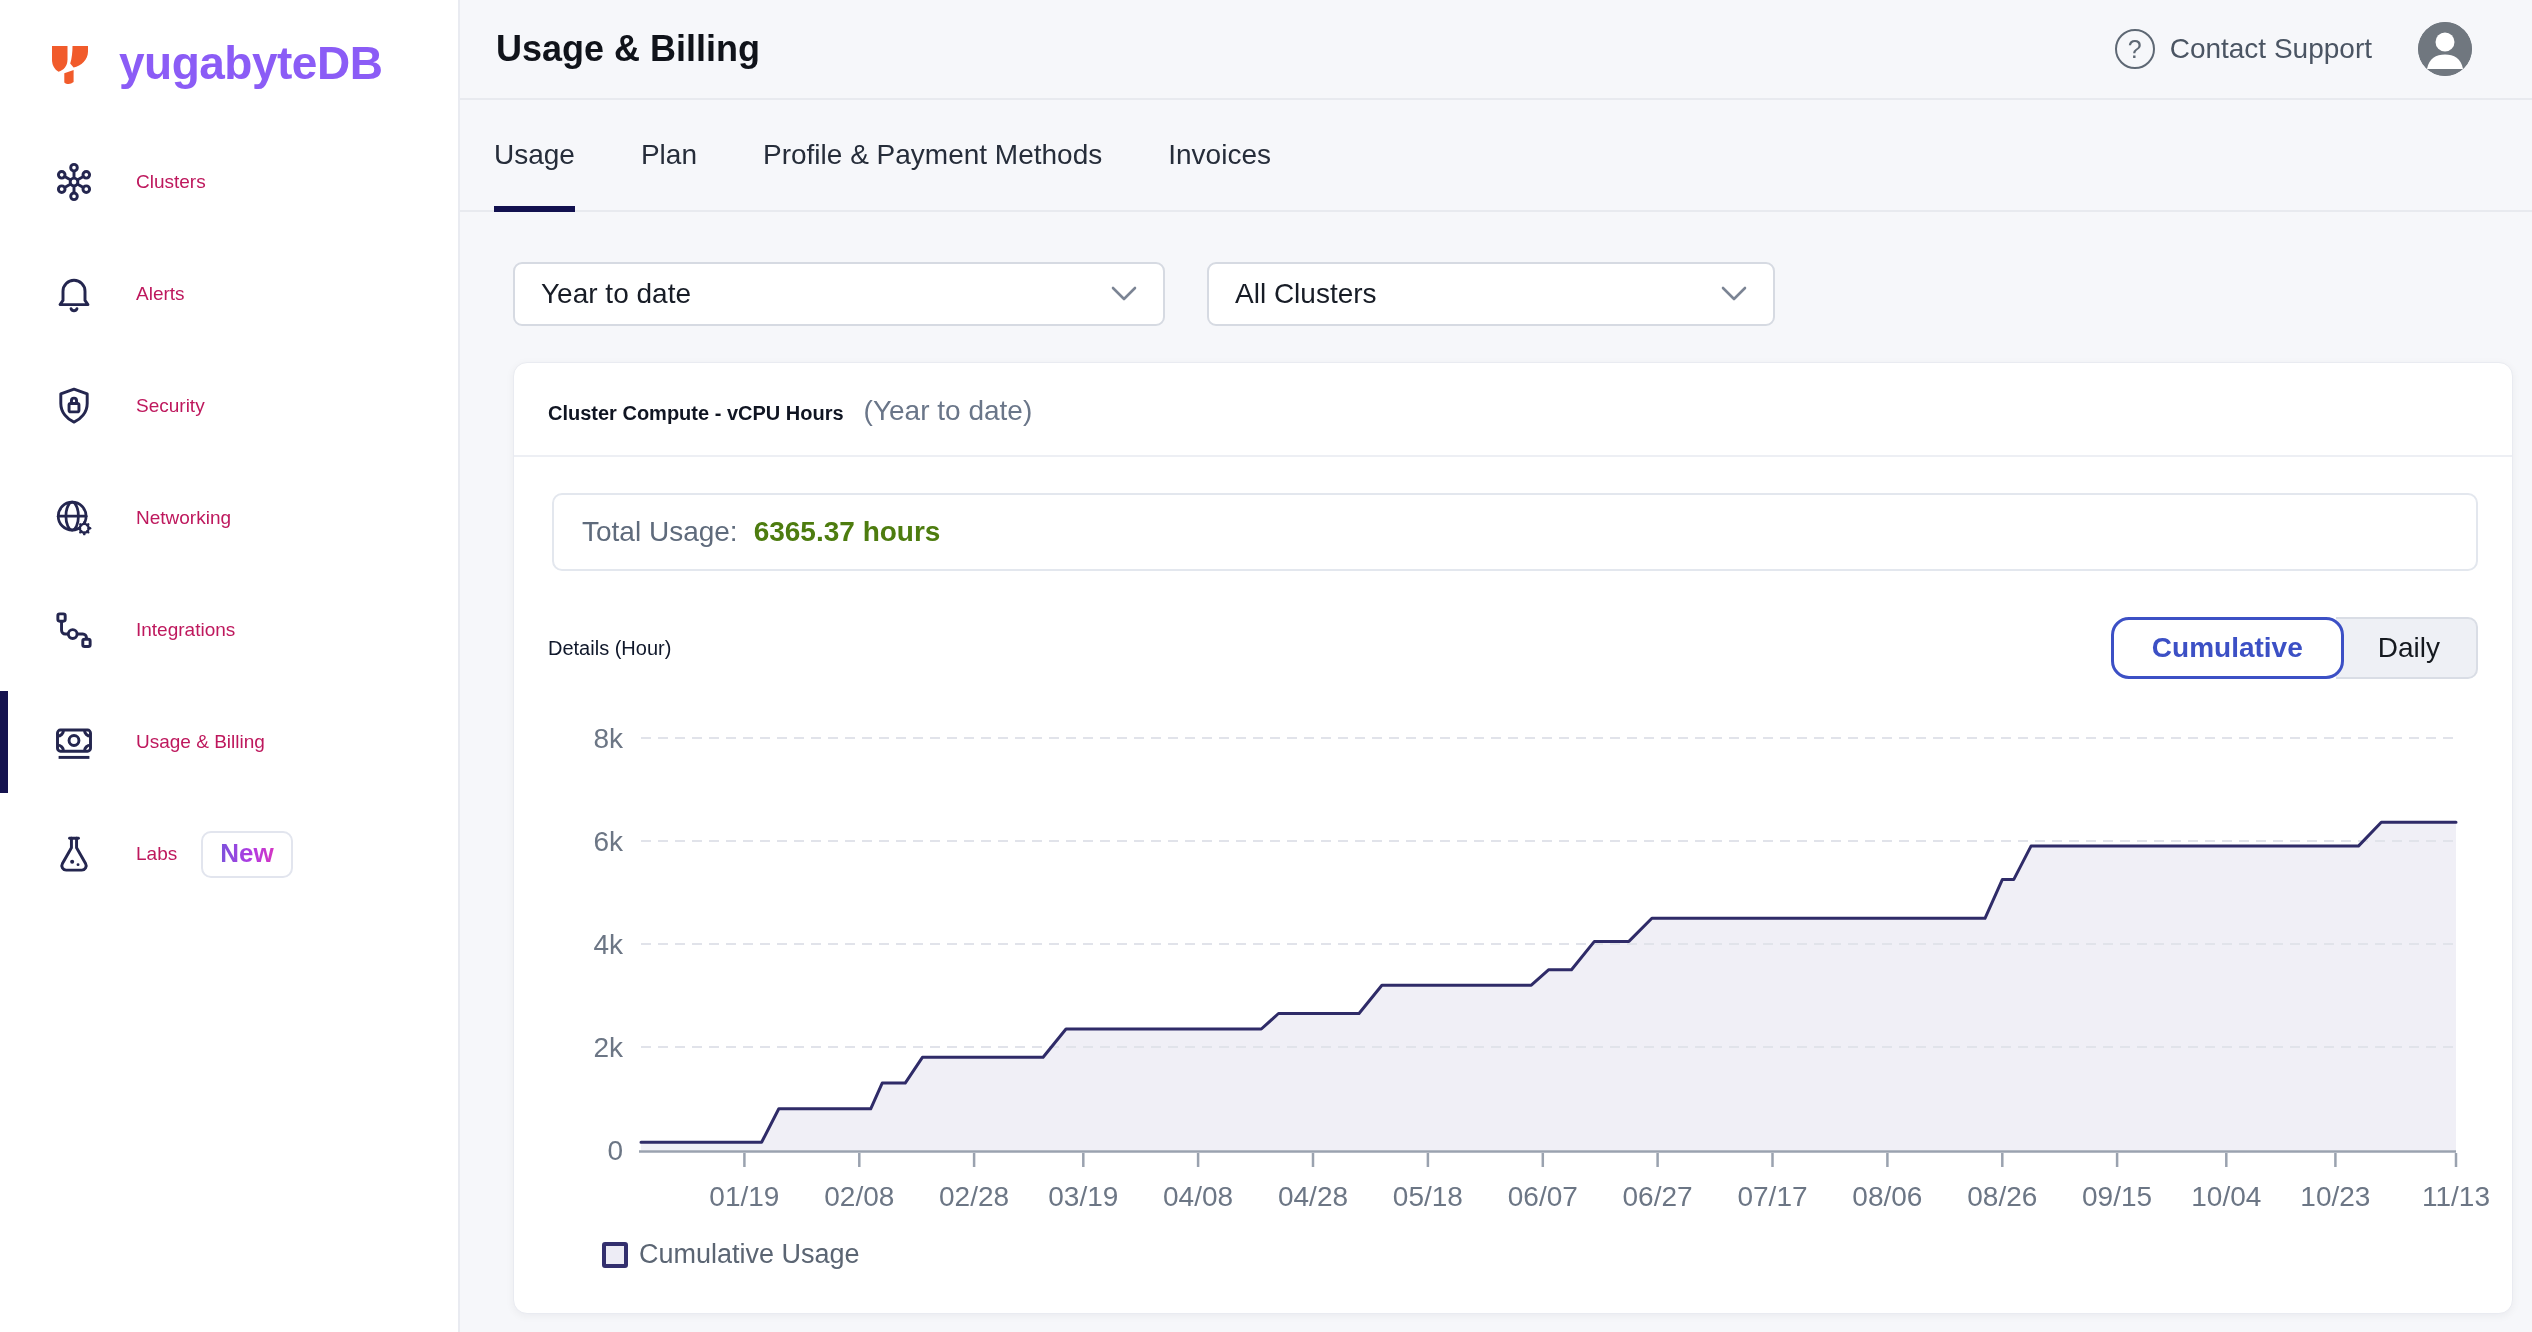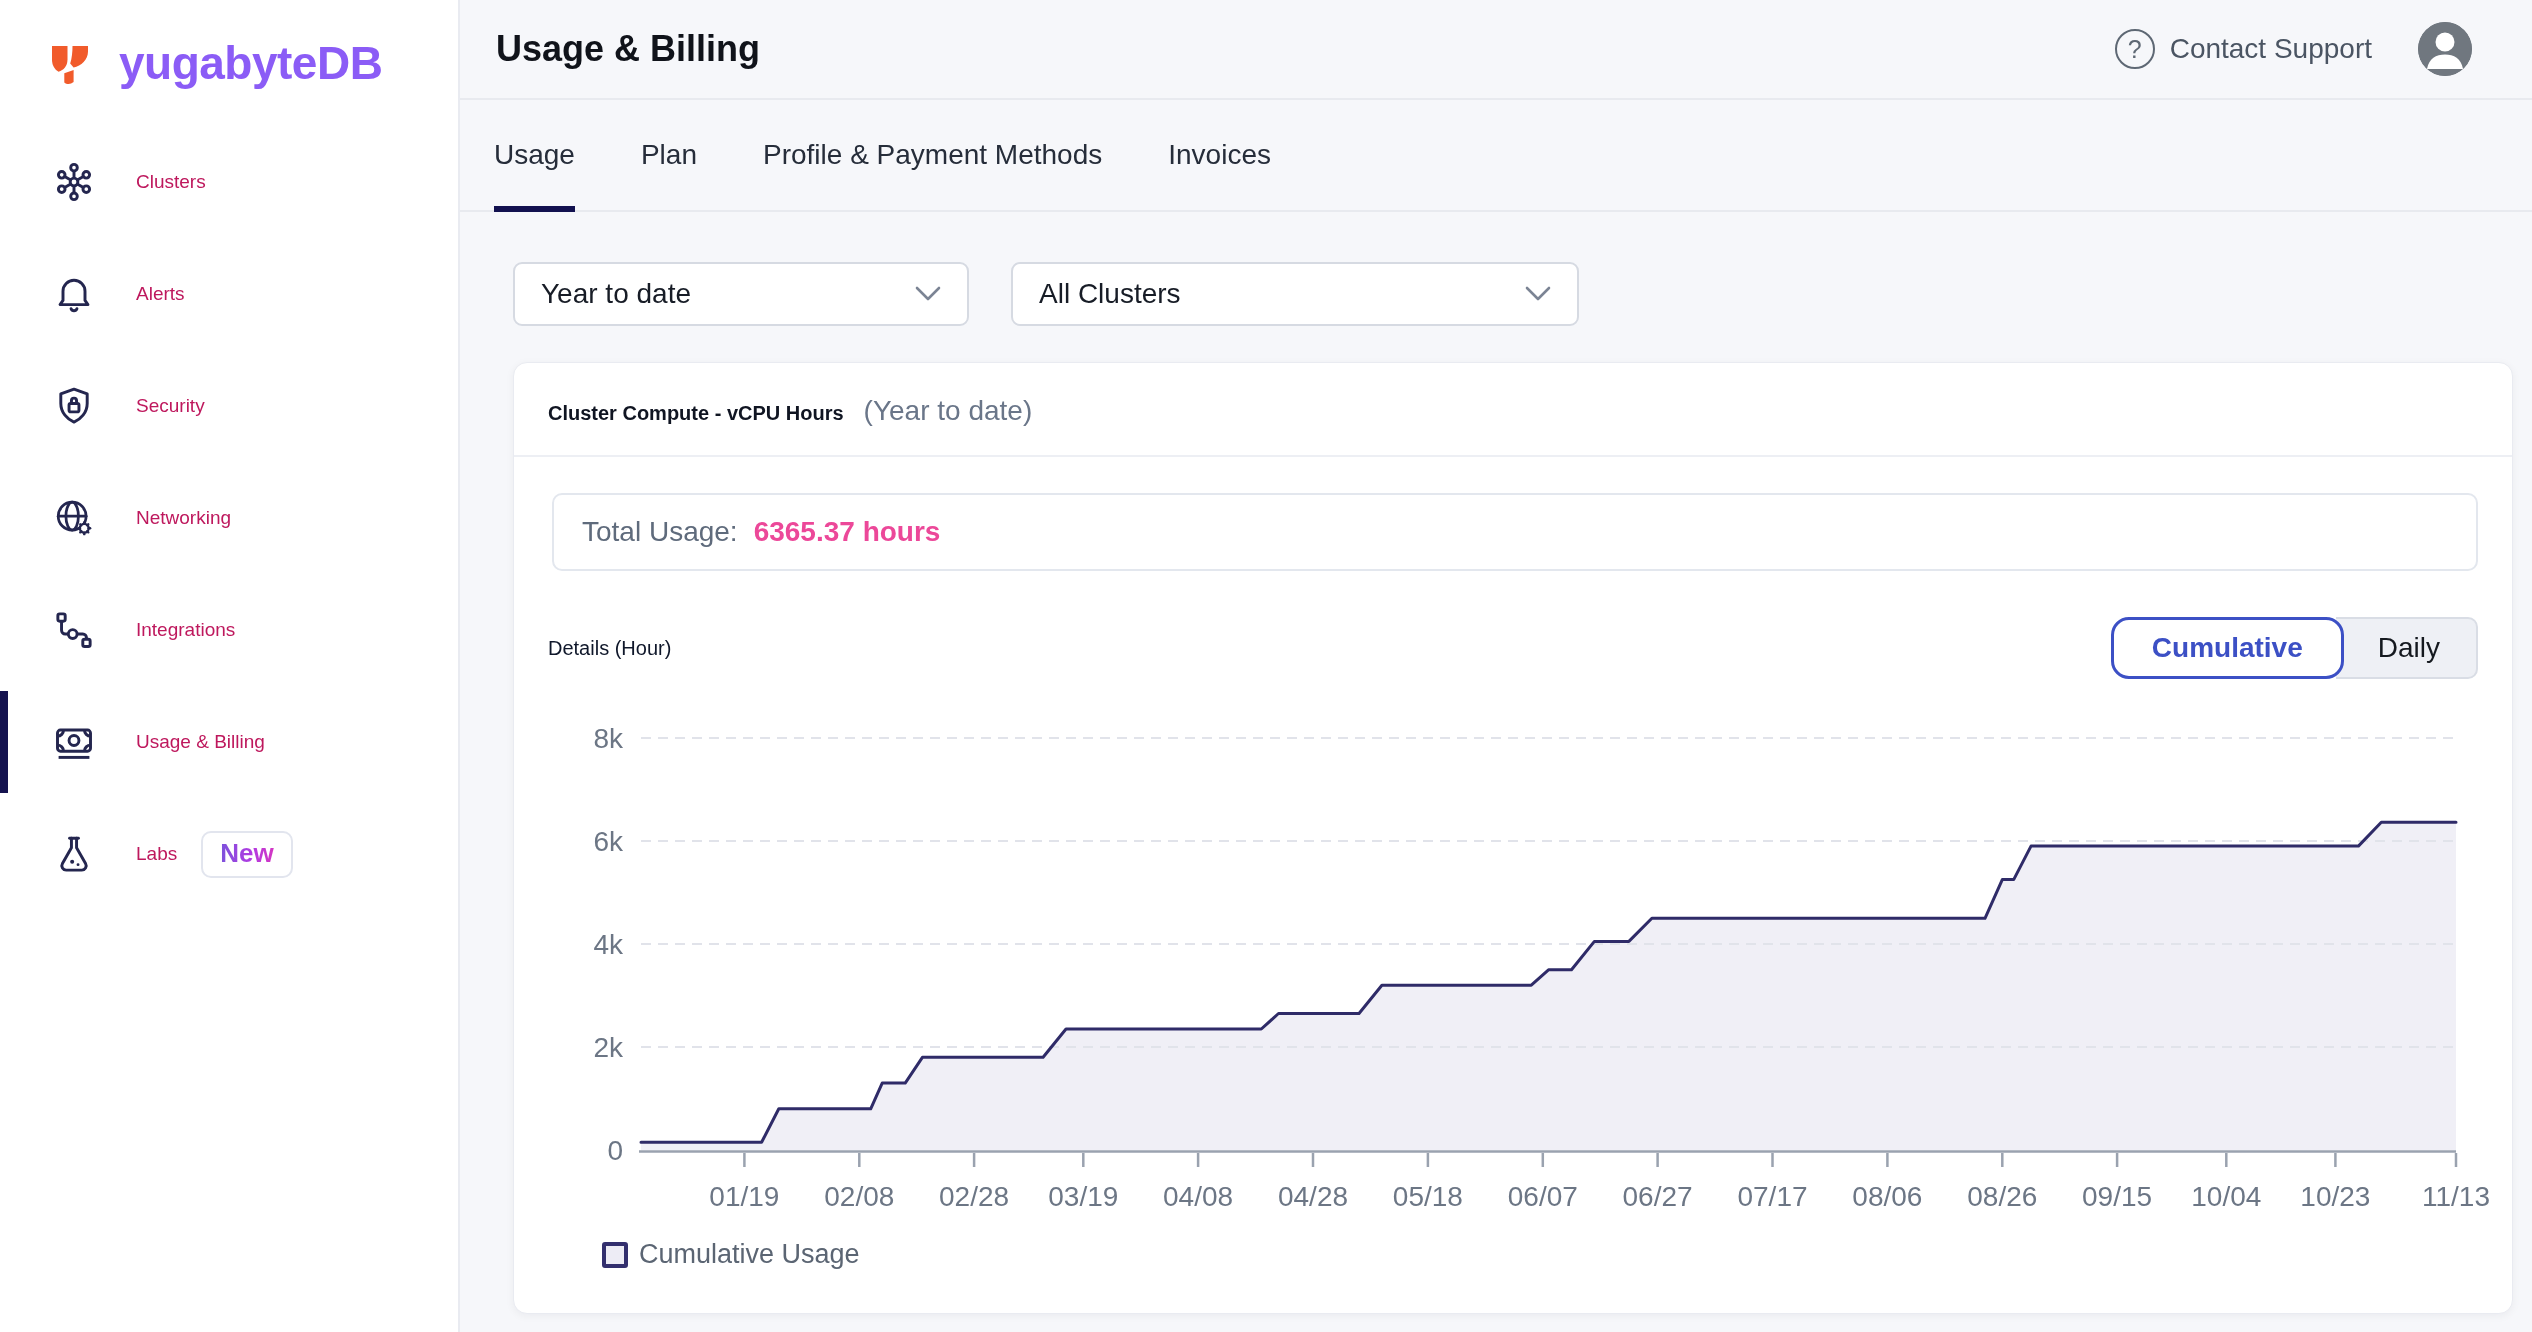--- a/index.html
+++ b/index.html
@@ -30,32 +30,32 @@
   .support { display:flex; align-items:center; gap:15px; font-size:28px; color:#4B5563; cursor:pointer; }
   .help-icon { width:40px; height:40px; border:2.5px solid #5E6874; border-radius:50%; display:flex; align-items:center; justify-content:center; font-size:25px; color:#5E6874; }
   .avatar { width:54px; height:54px; border-radius:50%; background:#70777F; overflow:hidden; cursor:pointer; }
   .avatar svg { width:54px; height:54px; display:block; }
 
   .tabbar { height:112px; display:flex; align-items:stretch; padding-left:34px; border-bottom:2px solid #E8EAEF; }
   .tab { position:relative; display:flex; align-items:center; margin-right:66px; font-size:28px; color:#262D3A; cursor:pointer; }
   .tab.active::after { content:""; position:absolute; left:0; right:0; bottom:-2px; height:6px; background:#12114F; }
 
   .filters { display:flex; gap:42px; padding:50px 0 0 53px; }
-  .select { width:456px; height:64px; background:#fff; border:2px solid #D6DAE2; border-radius:9px; display:flex; align-items:center; padding:0 26px; font-size:28px; color:#171C26; cursor:pointer; }
+  .select { width:652px; height:64px; background:#fff; border:2px solid #D6DAE2; border-radius:9px; display:flex; align-items:center; padding:0 26px; font-size:28px; color:#171C26; cursor:pointer; }
   .select:nth-child(2) { width:568px; }
   .select .chev { margin-left:auto; width:26px; height:16px; }
 
   
   .card { position:relative; margin:36px 0 0 53px; width:2000px; height:952px; background:#fff; border:1px solid #E9EBF1; border-radius:14px; box-shadow:0 2px 8px rgba(20,24,40,0.05); }
   .card-title-row { display:flex; align-items:baseline; gap:20px; padding:32px 36px 28px 34px; border-bottom:2px solid #EDEFF4; }
   .card-title { font-size:20px; font-weight:bold; color:#101522; }
   .card-subtitle { font-size:28px; color:#6A7689; }
   .total-box { margin:36px 34px 0 38px; height:78px; border:2px solid #E3E7EE; border-radius:10px; display:flex; align-items:center; padding-left:28px; gap:16px; font-size:28px; }
   .total-label { color:#5F6B7C; }
-  .total-value { color:#ec4899; font-weight:bold; }
+  .total-value { color:#4d7c0f; font-weight:bold; }
   .details-row { display:flex; align-items:center; margin:46px 34px 0 34px; height:62px; }
   .details-label { font-size:20px; color:#0f172a; }
   .toggle { margin-left:auto; display:flex; }
   .toggle-btn { height:62px; display:flex; align-items:center; font-size:28px; cursor:pointer; }
   .toggle-btn.active { background:#fff; border:3px solid #3C50C5; color:#3C50C5; font-weight:bold; border-radius:18px; padding:0 38px; position:relative; z-index:2; }
   .toggle-btn.inactive { background:#EEF0F5; border:2px solid #D9DDE5; border-left:none; color:#15191F; border-radius:0 10px 10px 0; padding:0 36px 0 42px; margin-left:-8px; z-index:1; }
   .chart-svg { display:block; margin:32px 0 0 60px; }
   .legend { display:flex; align-items:center; gap:11px; margin:18px 0 0 88px; cursor:pointer; }
   .legend-swatch { width:26px; height:26px; border:4px solid #332F6E; border-radius:3px; background:#EDECF5; }
   .legend-label { font-size:27px; color:#5B6573; }

